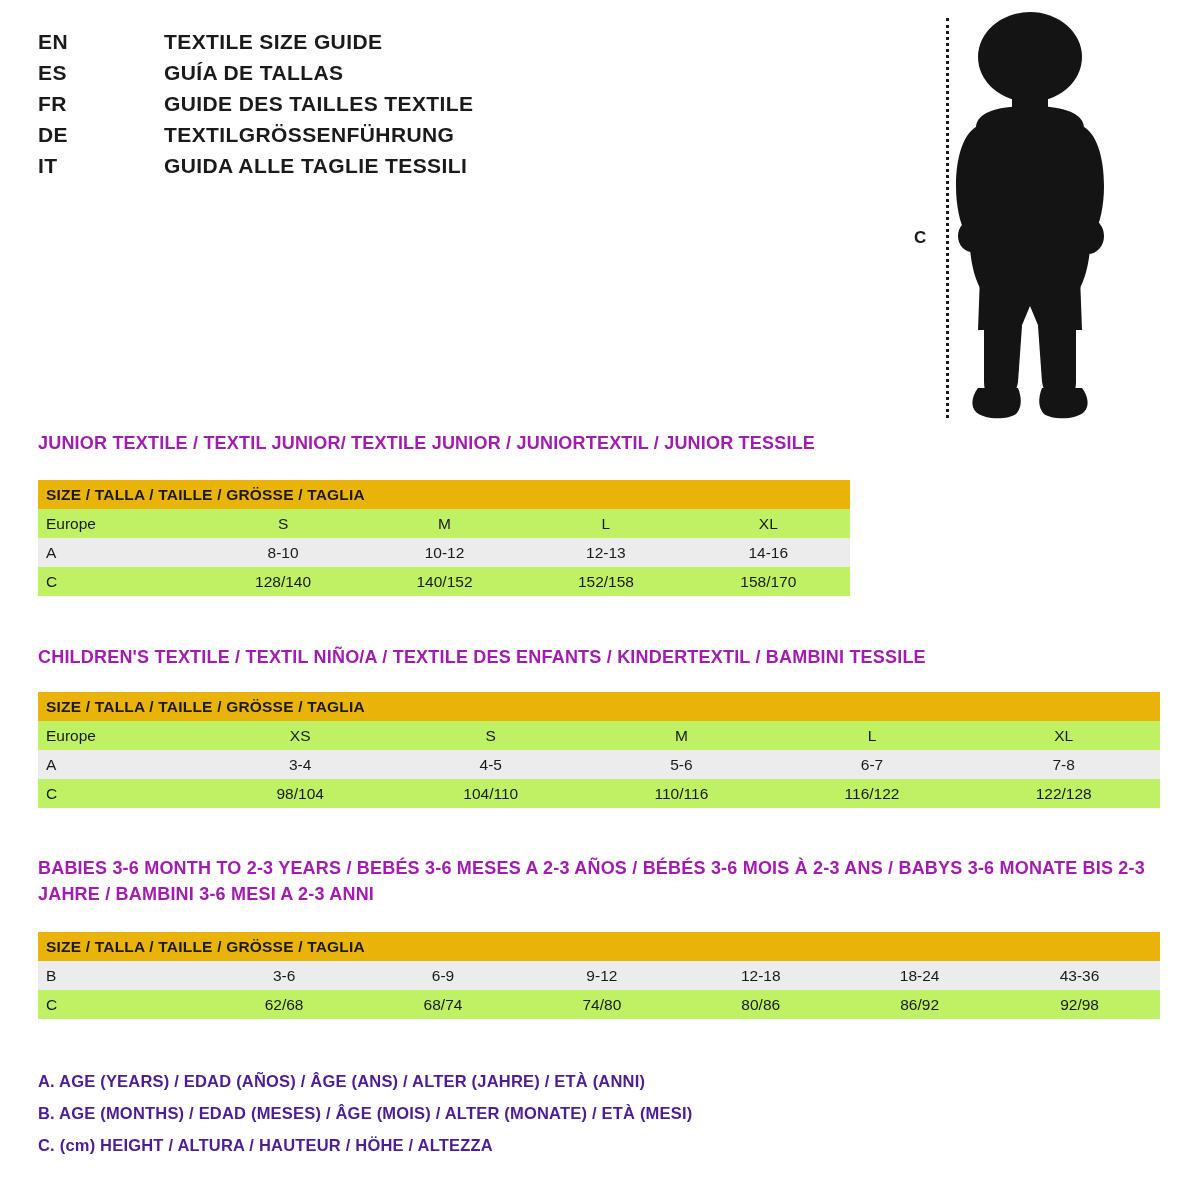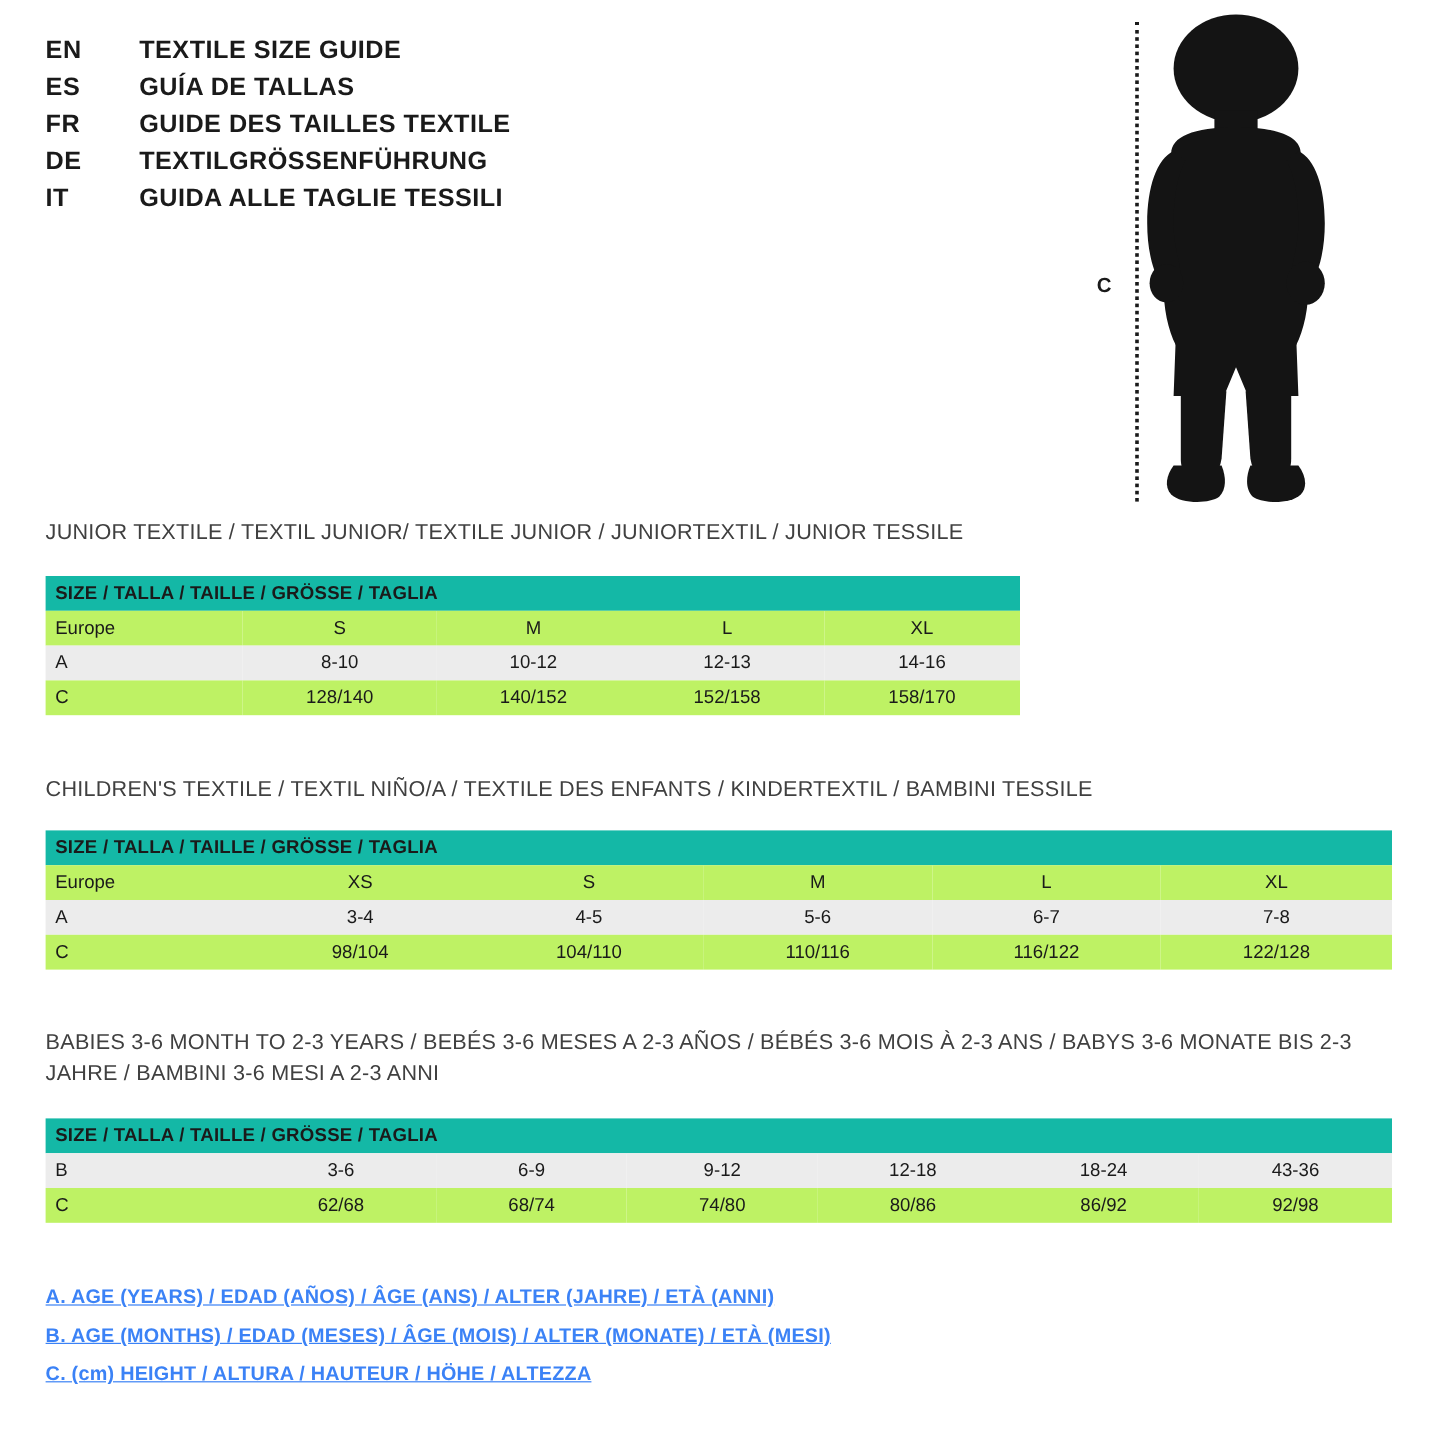--- a/index.html
+++ b/index.html
@@ -40,20 +40,21 @@
     font-weight: 700;
     letter-spacing: 0.4px;
     color: #1a1a1a;
   }
   .lang-title {
     font-size: 21px;
     font-weight: 700;
     letter-spacing: 0.4px;
     color: #1a1a1a;
     text-transform: uppercase;
+    margin-left: 48px;
   }
 
   
   .figure-wrap {
     position: absolute;
     left: 900px;
     top: 10px;
     width: 270px;
     height: 415px;
   }
@@ -77,42 +78,42 @@
     position: absolute;
     left: 30px;
     top: 0px;
   }
 
   
   .section-title {
     position: absolute;
     left: 38px;
     font-size: 18px;
-    font-weight: 400;
+    font-weight: 700;
     letter-spacing: 0.2px;
-    color: #404040;
+    color: #a21caf;
     text-transform: uppercase;
     line-height: 1.45;
     width: 1120px;
   }
 
   
   table.size-table {
     position: absolute;
     border-collapse: collapse;
     font-size: 15.5px;
     color: #1a1a1a;
   }
   table.size-table td {
     padding: 0;
     height: 29px;
     vertical-align: middle;
   }
   .band {
-    background: #14b8a6;
+    background: #eab308;
     font-weight: 700;
     font-size: 15.5px;
     letter-spacing: 0.2px;
     padding-left: 8px !important;
     text-transform: uppercase;
     margin-left: 41px;
   }
   .row-shade td {
     background: #ececec;
   }
@@ -127,24 +128,23 @@
     text-align: center;
   }
 
   
   .legend {
     position: absolute;
     left: 38px;
     font-size: 16.5px;
     font-weight: 700;
     letter-spacing: 0.2px;
-    color: #3b82f6;
+    color: #4c1d95;
     line-height: 1.95;
     text-transform: uppercase;
-    text-decoration: underline;
   }
   .legend .lc {
     text-transform: none;
   }
 </style>
 </head>
 <body>
 
 <div class="page">
 

